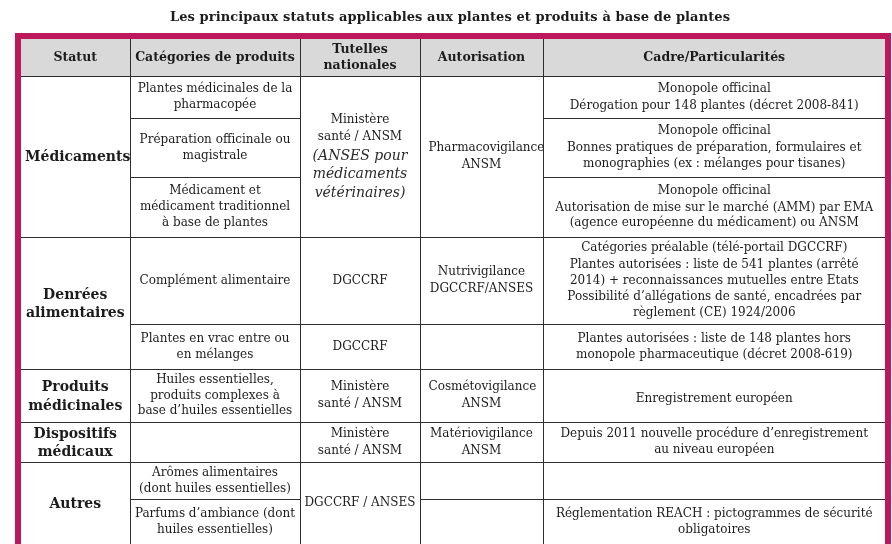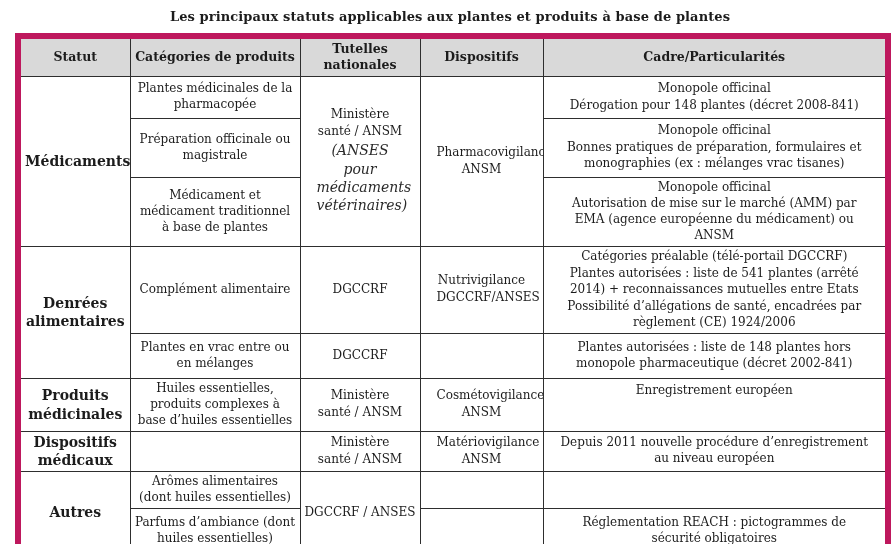--- a/index.html
+++ b/index.html
@@ -41,28 +41,28 @@
     padding: 1px 4px;
     font-size: 12px;
     line-height: 1.32;
     overflow: hidden;
   }
   thead th {
     background: #d9d9d9;
     font-weight: bold;
     font-size: 12.5px;
   }
-  td p { margin: 1px 12px; }
+  td p { margin: 1px 4px; }
   .statut-cell { font-weight: bold; font-size: 14px; }
   .note {
     font-size: 14px;
     font-style: italic;
     color: #2a2a2a;
   }
-  .top-align { vertical-align: top; padding-top: 3px; }
+  .top-align { vertical-align: top; padding-top: 20px; }
 </style>
 </head>
 <body>
 
 <div class="page">
 
   <div class="title">Les principaux statuts applicables aux plantes et produits à base de plantes</div>
 
   <table class="statuts">
     <colgroup>
@@ -70,21 +70,21 @@
       <col style="width:170px">
       <col style="width:120px">
       <col style="width:123px">
       <col style="width:345px">
     </colgroup>
     <thead>
       <tr style="height:40px">
         <th>Statut</th>
         <th>Catégories de produits</th>
         <th>Tutelles nationales</th>
-        <th>Dispositifs</th>
+        <th>Autorisation</th>
         <th>Cadre/Particularités</th>
       </tr>
     </thead>
     <tbody>
 
       <tr style="height:42px">
         <td class="statut-cell" rowspan="3">Médicaments</td>
         <td>Plantes médicinales de la pharmacopée</td>
         <td rowspan="3">
           <p>Ministère</p>
@@ -97,21 +97,21 @@
         </td>
         <td>
           <p>Monopole officinal</p>
           <p>Dérogation pour 148 plantes (décret 2008-841)</p>
         </td>
       </tr>
       <tr style="height:59px">
         <td>Préparation officinale ou magistrale</td>
         <td>
           <p>Monopole officinal</p>
-          <p>Bonnes pratiques de préparation, formulaires et monographies (ex : mélanges vrac tisanes)</p>
+          <p>Bonnes pratiques de préparation, formulaires et monographies (ex : mélanges pour tisanes)</p>
         </td>
       </tr>
       <tr style="height:60px">
         <td>Médicament et médicament traditionnel à base de plantes</td>
         <td>
           <p>Monopole officinal</p>
           <p>Autorisation de mise sur le marché (AMM) par EMA (agence européenne du médicament) ou ANSM</p>
         </td>
       </tr>
 
@@ -127,21 +127,21 @@
           <p>Catégories préalable (télé-portail DGCCRF)</p>
           <p>Plantes autorisées : liste de 541 plantes (arrêté 2014) + reconnaissances mutuelles entre Etats</p>
           <p>Possibilité d’allégations de santé, encadrées par règlement (CE) 1924/2006</p>
         </td>
       </tr>
       <tr style="height:45px">
         <td>Plantes en vrac entre ou en mélanges</td>
         <td>DGCCRF</td>
         <td></td>
         <td>
-          <p>Plantes autorisées : liste de 148 plantes hors monopole pharmaceutique (décret 2002-841)</p>
+          <p>Plantes autorisées : liste de 148 plantes hors monopole pharmaceutique (décret 2008-619)</p>
         </td>
       </tr>
 
       <tr style="height:53px">
         <td class="statut-cell">Produits médicinales</td>
         <td>Huiles essentielles, produits complexes à base d’huiles essentielles</td>
         <td>
           <p>Ministère</p>
           <p>santé / ANSM</p>
         </td>

